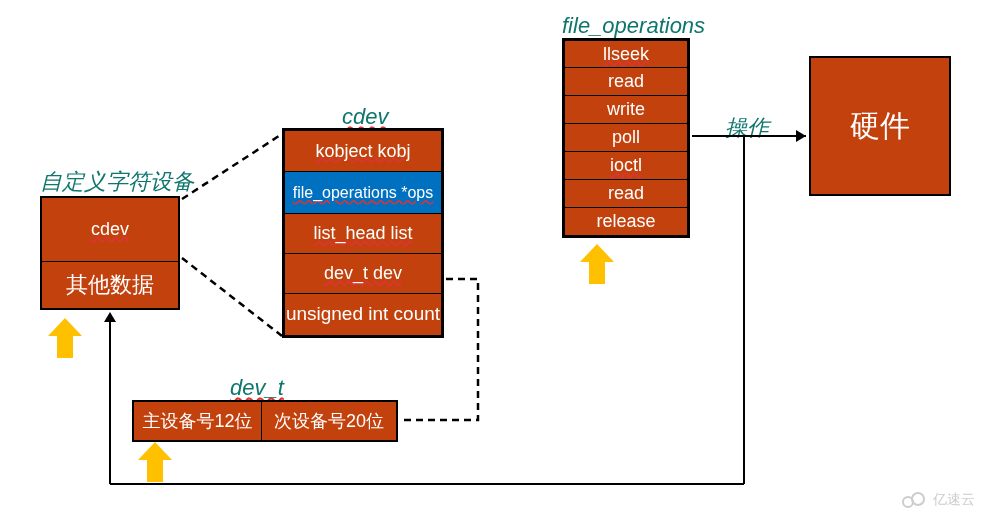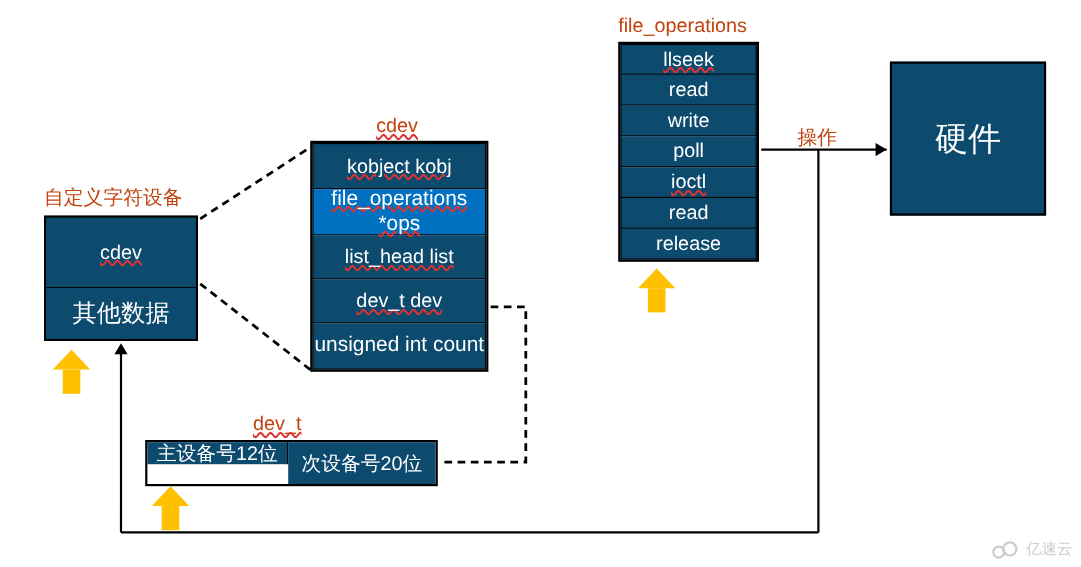--- a/index.html
+++ b/index.html
@@ -1,20 +1,20 @@
 <!DOCTYPE html>
 <html><head>
 <meta charset="utf-8">
 <style>
   * { box-sizing: border-box; margin: 0; padding: 0; }
   body { width: 983px; height: 515px; position: relative; background: #fff; font-family: "Microsoft YaHei", Arial, sans-serif; }
-  .box-lbl { position: absolute; color: #c2410c; font-size: 18px; text-align: center; }
+  .box-lbl { position: absolute; color: #0f766e; font-size: 22px; text-align: center; font-style: italic; }
   .wavy { text-decoration: underline; text-decoration-style: wavy; text-decoration-color: #d33; }
   .cell { border: 1.5px solid #000; color: #fff; text-align: center; display: flex; align-items: center; justify-content: center; font-size: 18px; }
-  .blue { background: #0c4a6e; }
+  .blue { background: #c2410c; }
   .dblue { background: #0070c0; }
   .outer { border: 2px solid #000; position: absolute; }
   .no-top { border-top: none; }
   .arrow-up { position: absolute; width: 34px; height: 40px; }
   .arrow-up .head { width: 0; height: 0; border-left: 17px solid transparent; border-right: 17px solid transparent; border-bottom: 18px solid #ffc000; }
   .arrow-up .stem { width: 16px; height: 22px; background: #ffc000; margin: 0 auto; }
   svg { position: absolute; top: 0; left: 0; pointer-events: none; }
   .watermark { position: absolute; right: 8px; bottom: 6px; color: #ccc; font-size: 14px; display: flex; align-items: center; gap: 4px; }
   .watermark svg { position: static; pointer-events: auto; }
 </style>
@@ -27,28 +27,28 @@
 <div class="box-lbl" style="left:562px; top:13px;">file_operations</div>
 <div class="box-lbl" style="left:725px; top:113px;">操作</div>
 
 <div class="outer blue" style="left:40px; top:196px; width:140px;">
   <div class="cell blue wavy" style="height:64px; border:none; border-bottom:1.5px solid #000;">cdev</div>
   <div class="cell blue" style="height:46px; border:none; font-size:22px;">其他数据</div>
 </div>
 
 <div class="outer" style="left:282px; top:128px; width:162px;">
   <div class="cell blue wavy" style="height:42px;">kobject kobj</div>
-  <div class="cell dblue no-top wavy" style="height:42px; font-size:19px; flex-direction:column; line-height:1.2;">file_operations *ops</div>
+  <div class="cell dblue no-top wavy" style="height:42px; font-size:16px; flex-direction:column; line-height:1.2;">file_operations *ops</div>
   <div class="cell blue no-top wavy" style="height:40px;">list_head list</div>
   <div class="cell blue no-top wavy" style="height:40px;">dev_t dev</div>
   <div class="cell blue no-top" style="height:42px; font-size:19px; flex-direction:column; line-height:1.2;">unsigned int count</div>
 </div>
 
 <div class="outer" style="left:132px; top:400px; width:266px; display:flex;">
-  <div class="cell blue" style="width:128px; height:20px; border:none; border-right:1.5px solid #000;text-align:center;">主设备号12位</div>
+  <div class="cell blue" style="width:128px; height:38px; border:none; border-right:1.5px solid #000;text-align:center;">主设备号12位</div>
   <div class="cell blue" style="flex:1; height:38px; border:none;">次设备号20位</div>
 </div>
 
 <div class="outer" style="left:562px; top:38px; width:128px;">
   <div class="cell blue wavy" style="height:28px;">llseek</div>
   <div class="cell blue no-top" style="height:28px;">read</div>
   <div class="cell blue no-top" style="height:28px;">write</div>
   <div class="cell blue no-top" style="height:28px;text-align:right;">poll</div>
   <div class="cell blue no-top wavy" style="height:28px;">ioctl</div>
   <div class="cell blue no-top" style="height:28px;">read</div>

